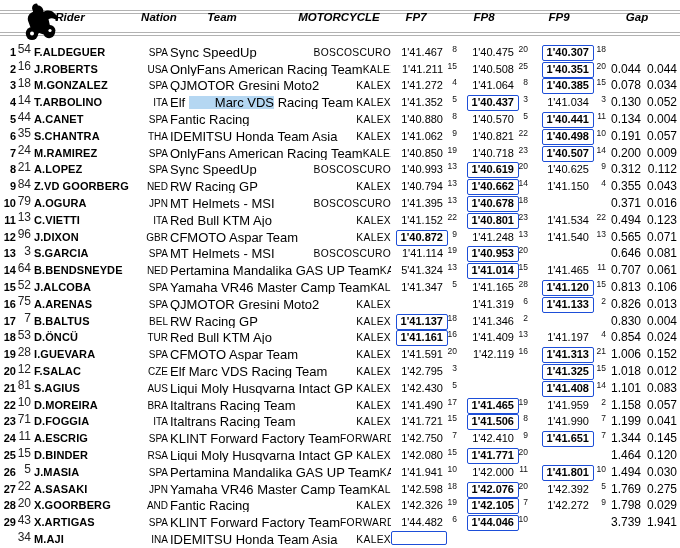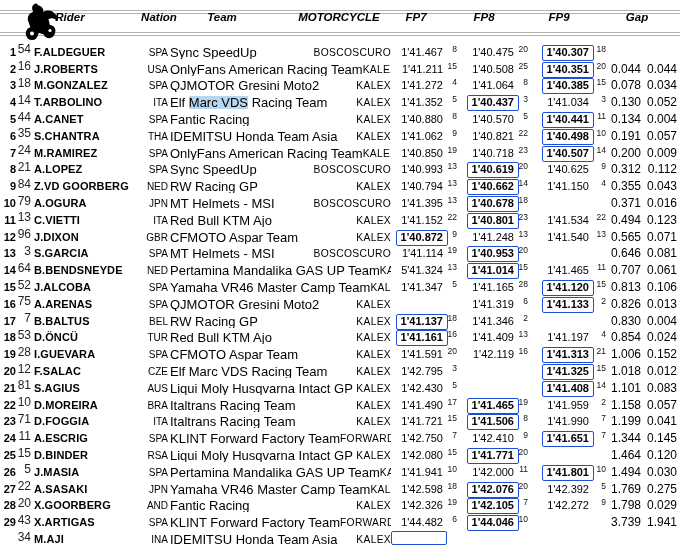--- a/index.html
+++ b/index.html
@@ -20,21 +20,21 @@
   .c-team{display:flex;justify-content:space-between;align-items:center;white-space:nowrap;overflow:hidden;}
   .team-text{font-size:13px;}
   .moto{font-size:10.3px;letter-spacing:0.3px;}
   .c-time{text-align:right;white-space:nowrap;}
   .c-fp9{padding-right:3px;}
   .c-laps{text-align:right;font-size:8.5px;position:relative;top:-3px;padding-right:2px;color:#111;}
   .c-gap{text-align:right;font-size:12px;}
   .best{display:inline-block;border:1px solid #1d4ed8;border-radius:2px;background:#fff;
         padding:0 4px 1px 4px;font-weight:bold;margin:-2px -5px -2px 0;}
   .best.empty{width:46px;height:11px;margin-right:0;}
-  .sel{background:#b5d7f2;}
+  .sel{background:#b5d7f2;padding-left:26px;}
 </style>
 </head>
 <body>
 
 <div class="sheet">
   <div class="rule" style="top:10px"></div>
   <div class="rule" style="top:13px"></div>
   <div class="rule" style="top:32px"></div>
   <div class="rule" style="top:35px"></div>
 

